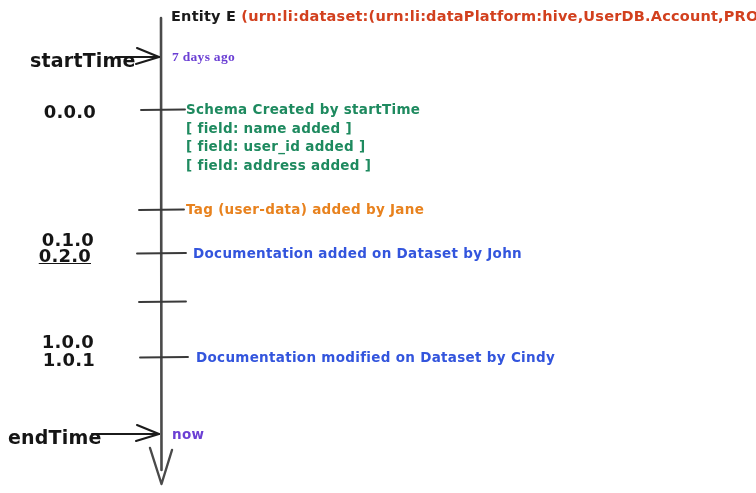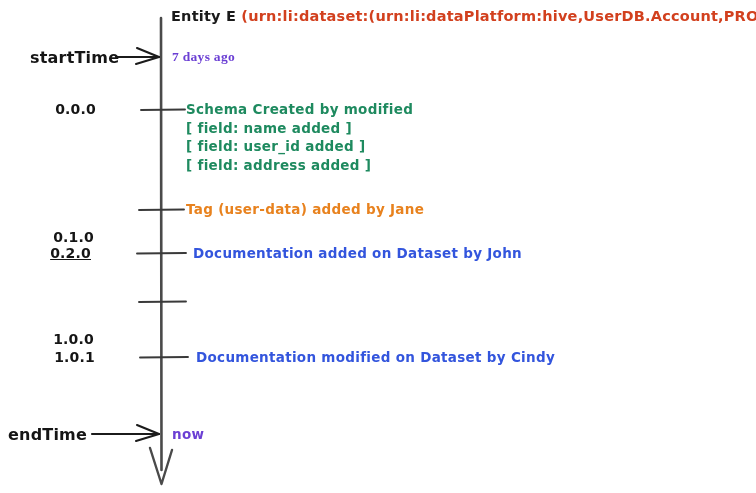--- a/index.html
+++ b/index.html
@@ -45,28 +45,28 @@
     font-size: 14.5px;
     font-weight: bold;
     color: #1a1a1a;
   }
   .title .urn {
     color: #D2401E;
     font-weight: bold;
   }
 
   .side-label {
-    font-size: 16px;
+    font-size: 19px;
     font-weight: bold;
     color: #151515;
     text-align: right;
   }
 
   .version {
-    font-size: 14px;
+    font-size: 18px;
     font-weight: bold;
     color: #151515;
     text-align: right;
     width: 60px;
   }
 
   .event {
     font-size: 13.5px;
     font-weight: bold;
     letter-spacing: 0.3px;
@@ -104,21 +104,21 @@
     <path d="M139,302 L186,301.5" stroke="#3a3a3a" stroke-width="1.9" fill="none" stroke-linecap="round"></path>
     <path d="M140,357.5 L188,357" stroke="#3a3a3a" stroke-width="1.9" fill="none" stroke-linecap="round"></path>
   </svg>
 
   <div class="txt title"><span>Entity E </span><span class="urn">(urn:li:dataset:(urn:li:dataPlatform:hive,UserDB.Account,PROD)</span></div>
 
   <div class="txt side-label" style="top:47px; left:30px; width:82px;">startTime</div>
   <div class="txt event c-purple" style="top:48px; left:172px;font-family:Liberation Serif, serif;">7 days ago</div>
 
   <div class="txt version" style="top:100px; left:36px;">0.0.0</div>
-  <div class="txt event c-green" style="top:100px; left:186px;"><span class="sub">Schema Created by modified</span><span class="sub">[ field: name added ]</span><span class="sub">[ field: user_id added ]</span><span class="sub">[ field: address added ]</span></div>
+  <div class="txt event c-green" style="top:100px; left:186px;"><span class="sub">Schema Created by startTime</span><span class="sub">[ field: name added ]</span><span class="sub">[ field: user_id added ]</span><span class="sub">[ field: address added ]</span></div>
 
   <div class="txt version" style="top:200px; left:34px;margin-top:28px;">0.1.0</div>
   <div class="txt event c-orange" style="top:200px; left:186px;"><span class="sub">Tag (user-data) added by Jane</span></div>
 
   <div class="txt version" style="top:244px; left:31px;text-decoration:underline;">0.2.0</div>
   <div class="txt event c-blue" style="top:244px; left:193px;"><span class="sub">Documentation added on Dataset by John</span></div>
 
   <div class="txt version" style="top:292px; left:34px;margin-top:38px;">1.0.0</div>
 
   <div class="txt version" style="top:348px; left:35px;">1.0.1</div>

